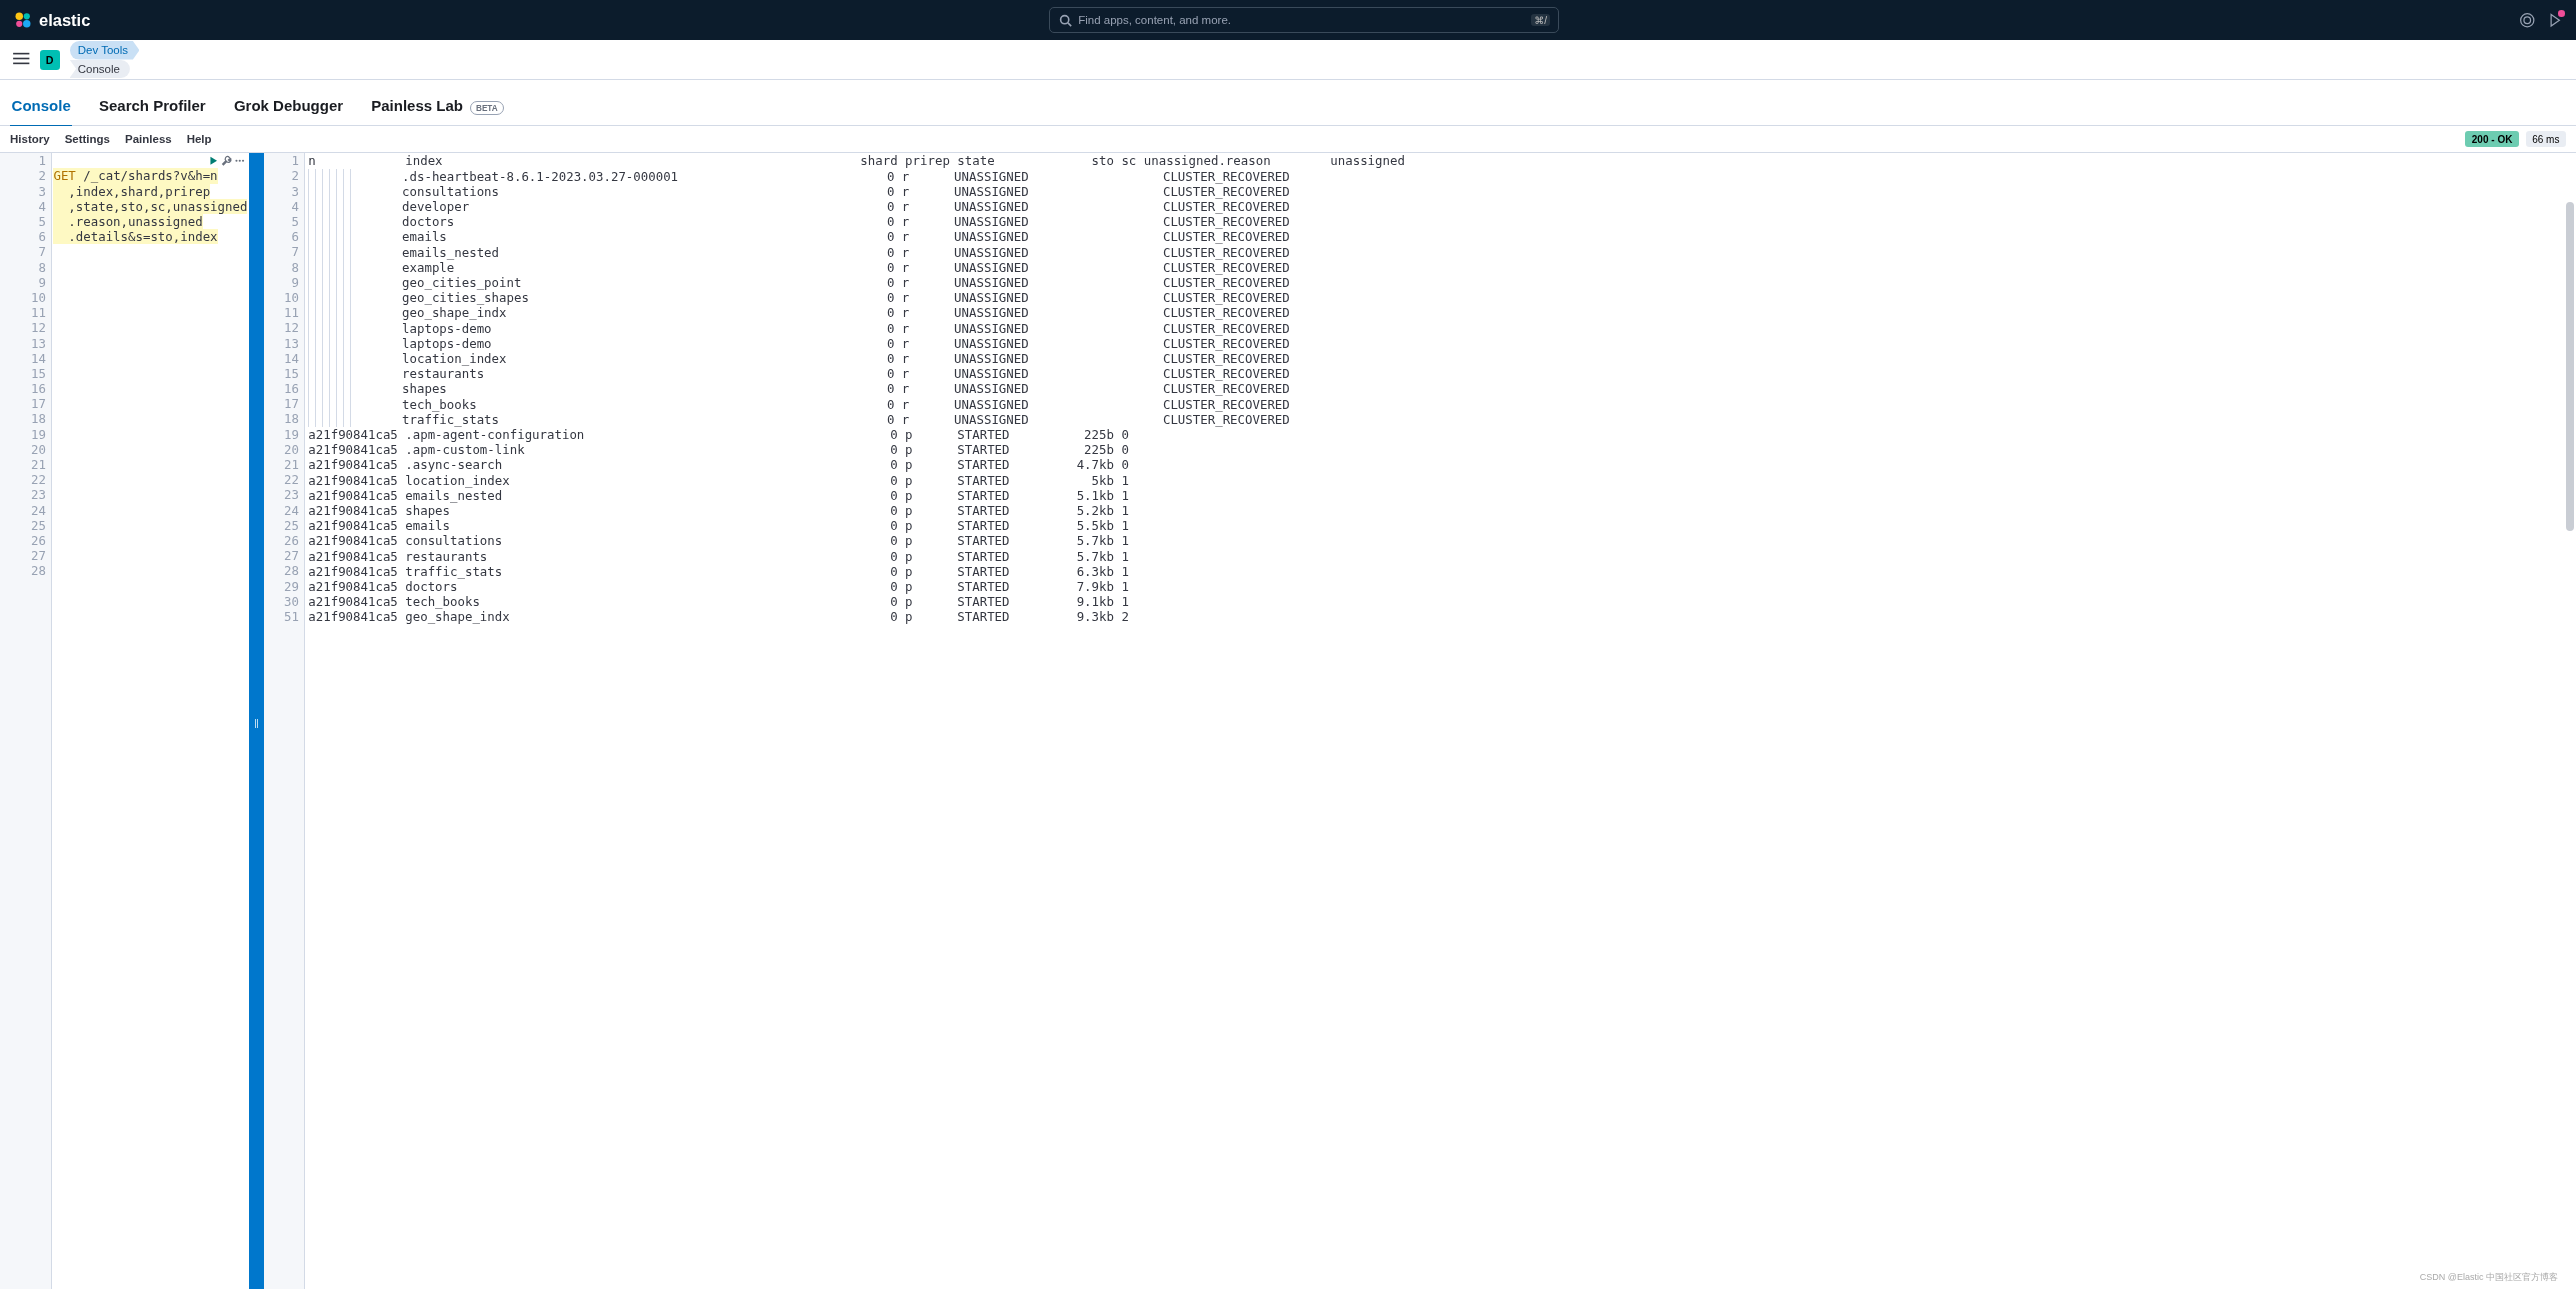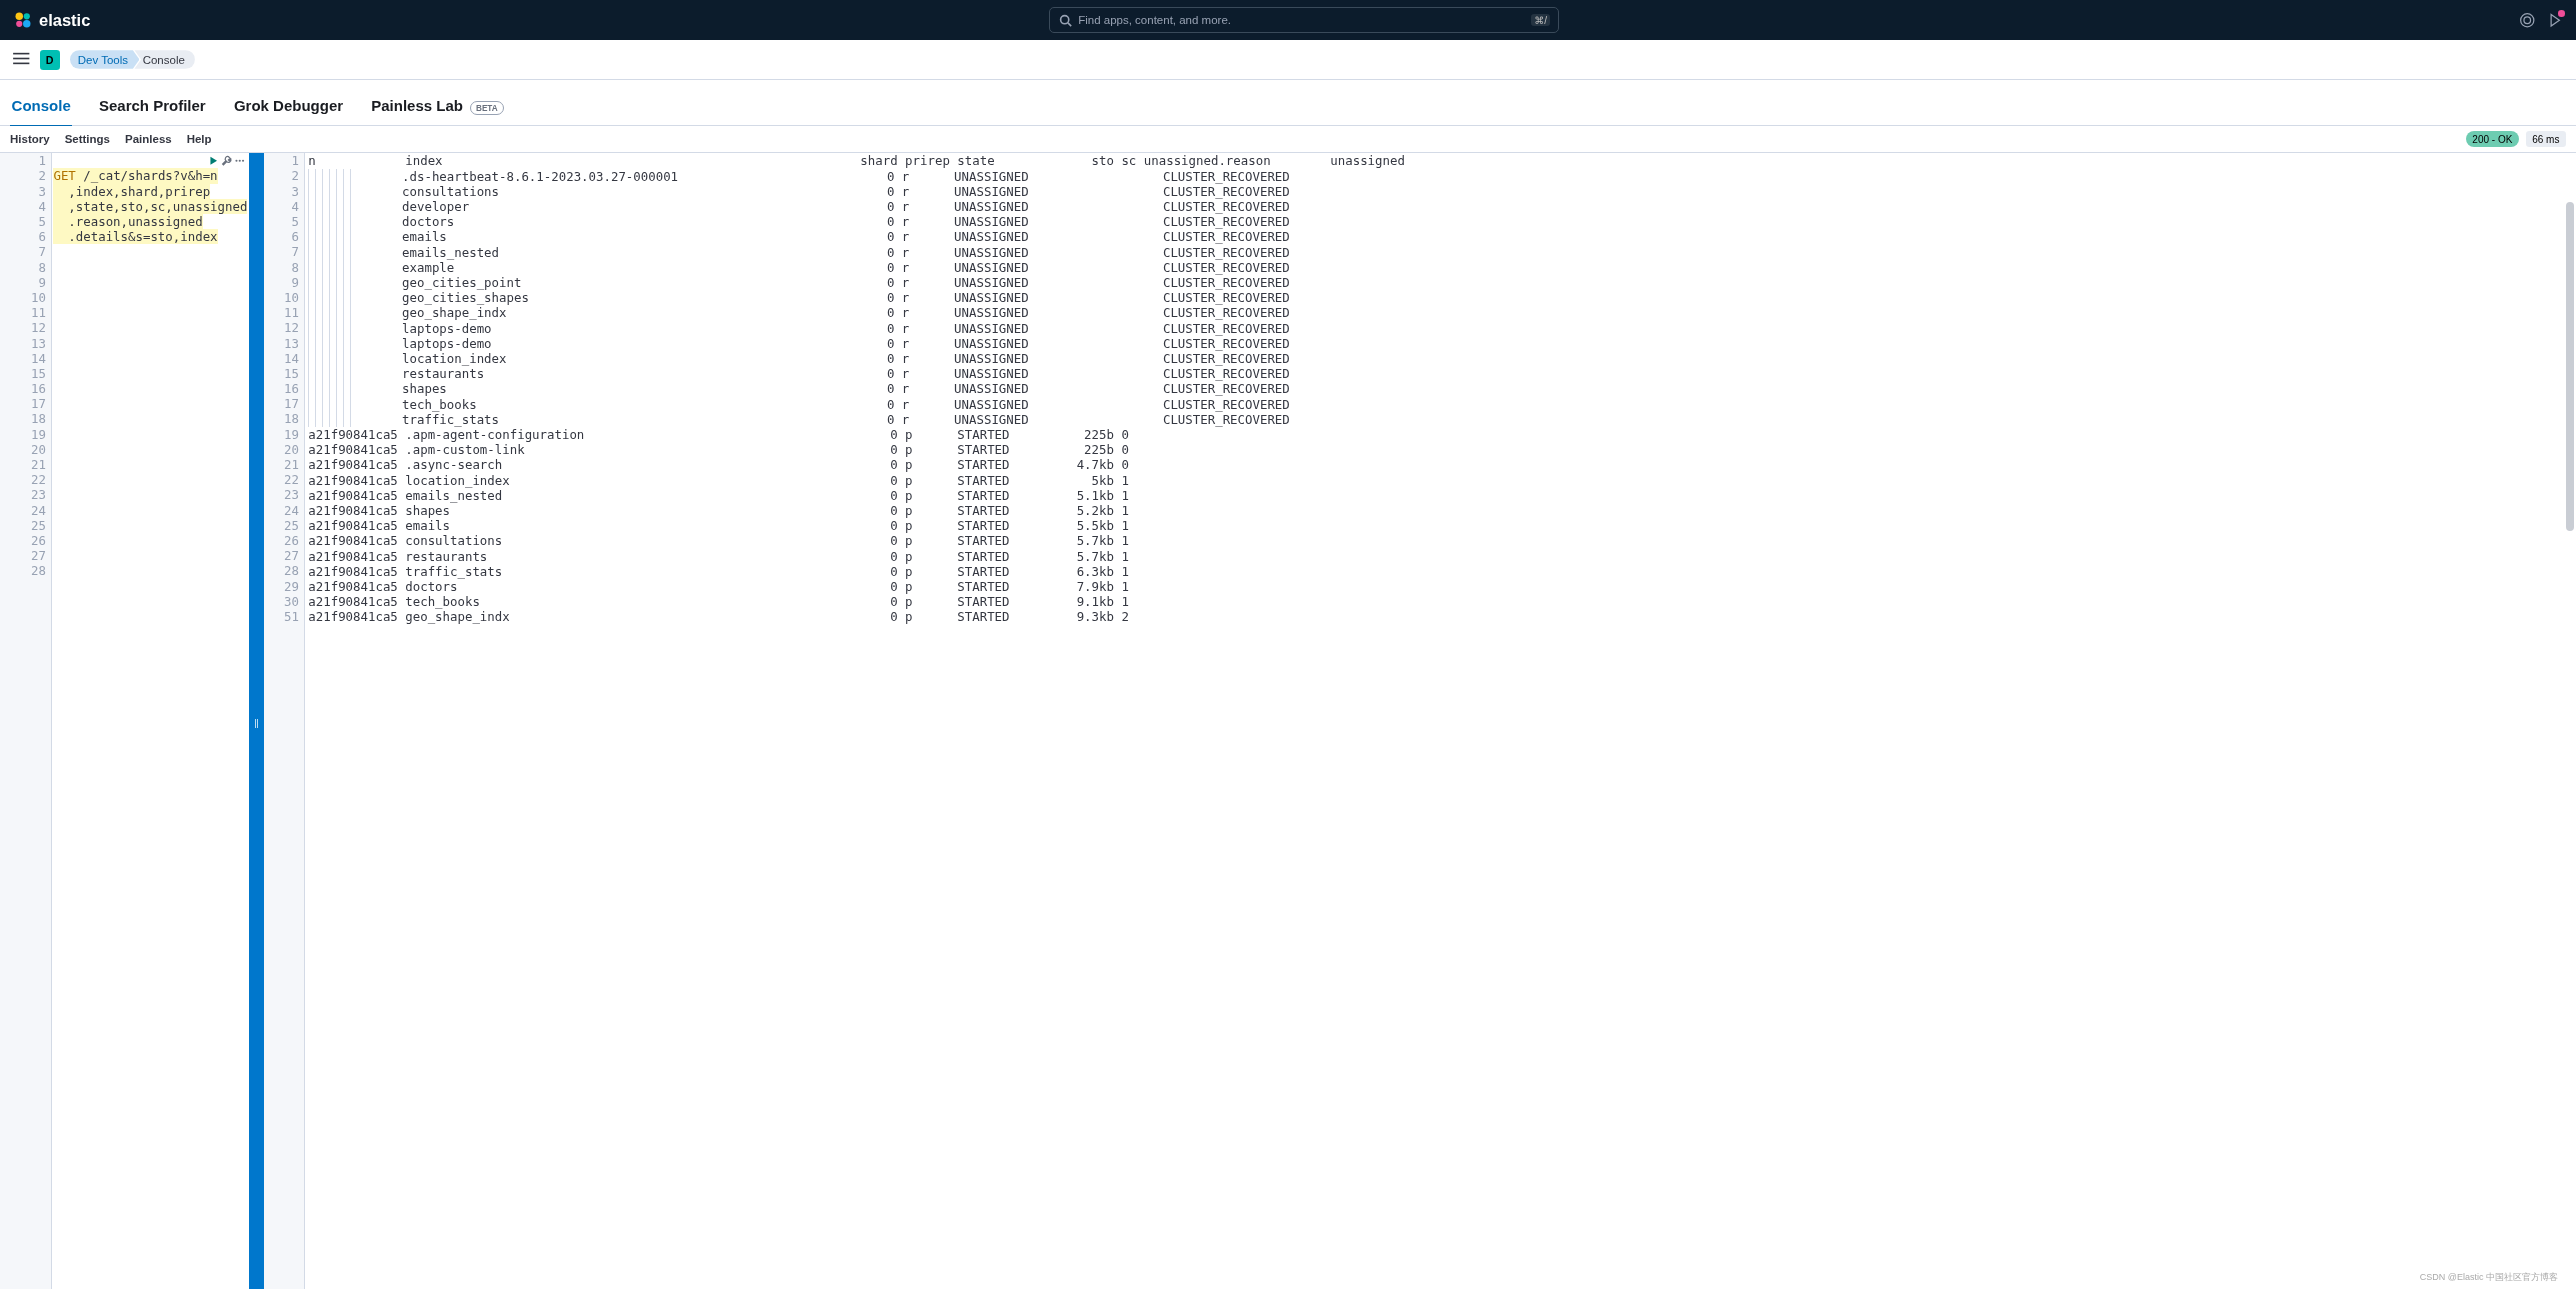--- a/index.html
+++ b/index.html
@@ -12,36 +12,36 @@
 .search-box .sicon { margin-right: 6.6px; stroke:#98a2b3; }
 .search-box .placeholder { flex:1; font-size:11.5px; }
 .search-box .shortcut { background: rgba(255,255,255,0.1); padding: 0.8px 3.3px; border-radius: 3.3px; font-size: 10px; color:#bbb; }
 .top-right { display:flex; gap:11.5px; align-items:center; }
 .icon-btn { width:16.5px; height:16.5px; color:#98a2b3; position:relative; cursor:pointer; }
 .dot-badge { position:absolute; top:-1.6px; right:-1.6px; width:6.6px; height:6.6px; background:#f04e98; border-radius:50%; }
 
 .sub-bar { height: 40px; display:flex; align-items:center; padding: 0 13px; gap:10px; border-bottom: 0.8px solid #d3dae6; }
 .hamburger { cursor:pointer; }
 .avatar { width:20px; height:20px; background:#00bfb3; color:#000; border-radius:3.3px; display:flex; align-items:center; justify-content:center; font-weight:700; font-size:10.7px; }
-.breadcrumbs { display:flex; align-items:flex-start; }
+.breadcrumbs { display:flex; align-items:flex-start;flex-direction:column; }
 .crumb { padding: 3.3px 11.5px 3.3px 8.2px; position:relative; font-size:11.5px; background:#e9edf3; margin-right:-5px; clip-path: polygon(0 0, calc(100% - 6.6px) 0, 100% 50%, calc(100% - 6.6px) 100%, 0 100%, 6.6px 50%); }
 .crumb:first-child { border-radius: 11.5px 0 0 11.5px; clip-path: polygon(0 0, calc(100% - 6.6px) 0, 100% 50%, calc(100% - 6.6px) 100%, 0 100%); }
 .crumb:last-child { border-radius: 0 11.5px 11.5px 0; clip-path: polygon(0 0, 100% 0, 100% 100%, 0 100%, 6.6px 50%); padding-right:10px; }
 .crumb.active { color:#006bb4; background:#c9e0f5; }
 
 .tabs-bar { display:flex; align-items:center; gap:25px; padding: 10px 10px 0 10px; border-bottom:0.8px solid #d3dae6; }
 .tab { font-size:15px; font-weight:700; padding: 6.6px 1.6px 11.5px 1.6px; cursor:pointer; color:#1a1c21; }
 .tab.active { color:#006bb4; border-bottom: 1.6px solid #006bb4; margin-bottom:-0.8px; }
 .beta-pill { font-size:8.2px; font-weight:700; padding:1.6px 5px; border:0.8px solid #98a2b3; border-radius:8.2px; margin-left:7px; color:#69707d; }
 
 .toolbar { display:flex; align-items:center; padding: 5px 10px; gap:15px; border-bottom:0.8px solid #d3dae6; font-size:11.5px; }
 .toolbar .left { display:flex; gap:15px;text-align:right; }
 .toolbar .link { color:#343741; cursor:pointer; font-weight:600; }
 .toolbar .right { margin-left:auto; display:flex; gap:6.6px; align-items:center; }
-.status-pill { background:#6dccb1; color:#000; padding: 2.5px 6.6px; border-radius:8px; font-size:10px; font-weight:400; }
+.status-pill { background:#6dccb1; color:#000; padding: 2.5px 6.6px; border-radius:3px; font-size:10px; font-weight:700; }
 .time-pill { background:#e9edf3; color:#000; padding:2.5px 6.6px; border-radius:3.3px; font-size:10px; }
 
 .editor-split { display:flex; height: calc(100vh - 40px - 40px - 42px - 27px); position:relative; font-family: Menlo, Consolas, monospace; font-size:12.4px; }
 .pane-left { width: 249px; display:flex; position:relative; background:#fff; }
 .pane-right { flex:1; display:flex; position:relative; background:#fff; overflow:hidden; }
 .gutter { width:56px; background:#f5f7fa; border-right:0.8px solid #d3dae6; text-align:right; color:#98a2b3; padding: 0 5px; }
 .gutter .ln { height:15.2px; line-height:15.2px; }
 .code { flex:1; position:relative; white-space:pre; padding:0 1.6px; line-height:15.2px; }
 .code .row { height:15.2px; }
 .code .hl { background:#fef9c3; display:inline-block; }

